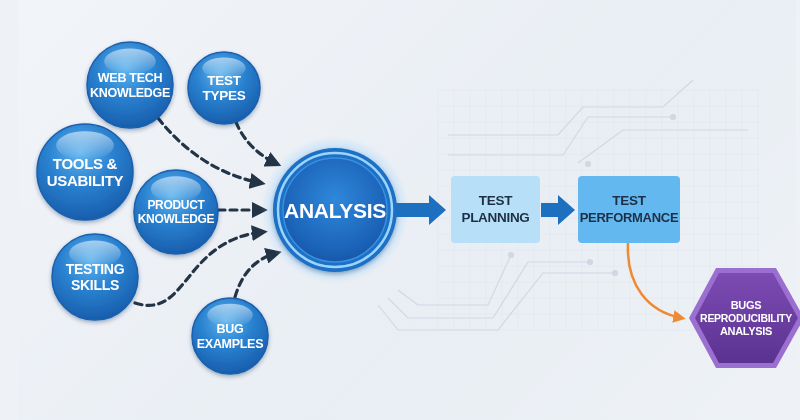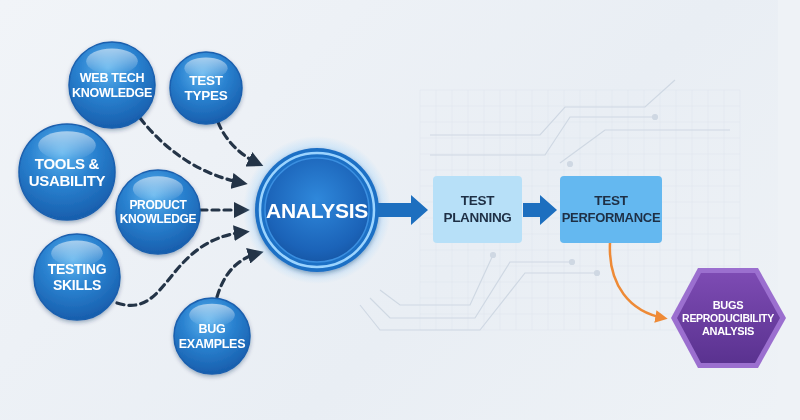--- a/index.html
+++ b/index.html
@@ -1,17 +1,17 @@
 <!DOCTYPE html>
 <html><head>
 <meta charset="utf-8">
 <style>
   html, body { margin:0; padding:0; }
   body { width:800px; height:420px; overflow:hidden; background:#eef2f6; font-family:"Liberation Sans", sans-serif; }
-  #stage { position:relative; width:778px; height:420px; background:linear-gradient(135deg,#f1f4f8 0%,#e9eef4 60%,#eef2f6 100%); }
+  #stage { position:relative; width:778px; height:420px; background:linear-gradient(135deg,#f1f4f8 0%,#e9eef4 60%,#eef2f6 100%);margin-left:18px; }
   svg { position:absolute; left:0; top:0; }
   .lbl { font-family:"Liberation Sans", sans-serif; font-weight:bold; letter-spacing:-0.3px; }
 </style>
 </head>
 <body>
 
 <div id="stage">
 <svg width="800" height="420" viewBox="0 0 800 420">
   <defs>
     <radialGradient id="gCircle" cx="45%" cy="30%" r="75%">

